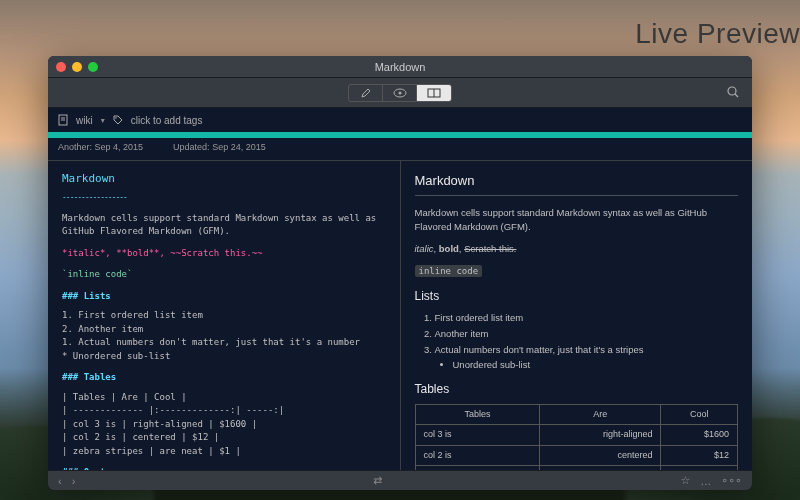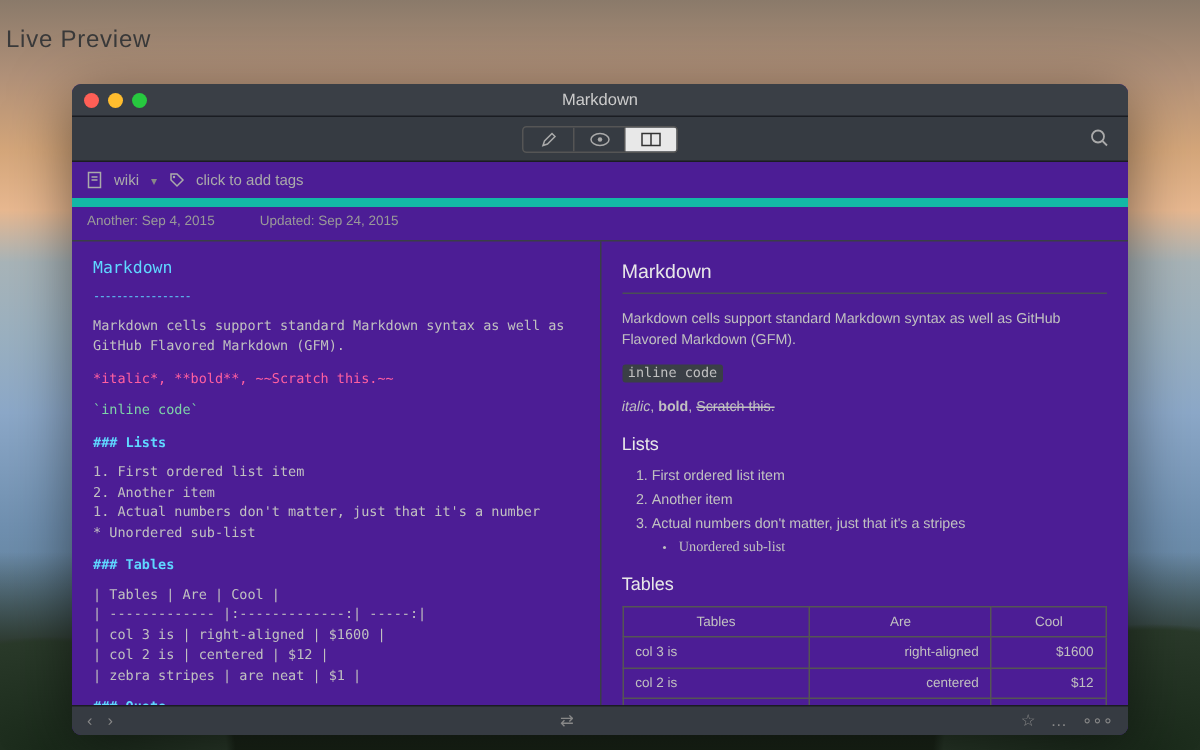--- a/index.html
+++ b/index.html
@@ -12,26 +12,26 @@
   position: relative; overflow: hidden;
 }
 .mountain {
   position: absolute; bottom: 0; left: -10px; right: -10px; height: 220px;
   background:
     radial-gradient(ellipse 300px 180px at 5% 100%, #1a2a1a 0%, #2a3a2a 40%, transparent 42%),
     radial-gradient(ellipse 350px 200px at 95% 100%, #1a2a1a 0%, #2a3a2a 40%, transparent 42%),
     linear-gradient(to top, #1a2518 0%, #2a3528 30%, transparent 60%);
 }
 .title {
-  position: absolute; top: 18px; left: 4px; right: 0; text-align: left;
-  font-size: 16px; font-weight: 300; color: #3a3a3a; letter-spacing: 0.5px;
+  position: absolute; top: 18px; left: 4px; right: 0; text-align: right;
+  font-size: 28px; font-weight: 300; color: #3a3a3a; letter-spacing: 0.5px;
 }
 .window {
   position: absolute; top: 56px; left: 48px; right: 48px; bottom: 10px;
-  background: #4c1d95; border-radius: 6px;
+  background: #0f172a; border-radius: 6px;
   box-shadow: 0 10px 40px rgba(0,0,0,0.5); overflow: hidden;
   font-size: 10px; color: #c0c0c0;
 }
 .titlebar {
   height: 22px; background: #3a3f46; border-bottom: 1px solid #1a1d22;
   position: relative; display: flex; align-items: center;
 }
 .traffic { display: flex; gap: 6px; margin-left: 8px; }
 .dot { width: 10px; height: 10px; border-radius: 50%; }
 .dot.r { background: #ff5f56; } .dot.y { background: #ffbd2e; } .dot.g { background: #27c93f; }
@@ -78,21 +78,21 @@
 .mtbl { color: #c0c0c0; font-family: Menlo, monospace; }
 .rh1 { font-size: 13px; color: #e8e8e8; margin-bottom: 4px; font-weight: 400; }
 .rhr { border: none; border-top: 1px solid #4a4f56; margin-bottom: 10px; }
 .rp { color: #c0c0c0; margin-bottom: 8px; font-size: 9.5px; }
 .rp .it { font-style: italic; } .rp .bd { font-weight: bold; }
 .rp .st { text-decoration: line-through; }
 .rcode { background: #3a3f46; padding: 1px 4px; border-radius: 2px; font-family: Menlo, monospace; font-size: 9px; }
 .rh2 { font-size: 12px; color: #e8e8e8; margin: 8px 0 6px; font-weight: 500; }
 .rol { padding-left: 20px; font-size: 9.5px; }
 .rol li { margin-bottom: 2px; }
-.rul { list-style: disc; padding-left: 18px; font-size: 9.5px; font-family: Liberation Serif, serif; }
+.rul { list-style: disc; padding-left: 18px; font-size: 9.5px; }
 .rtable { border-collapse: collapse; width: 100%; margin-top: 4px; font-size: 9px; }
 .rtable th, .rtable td { border: 1px solid #555; padding: 3px 8px; color: #c0c0c0; }
 .rtable th { font-weight: 500; text-align: center; }
 .rtable td:nth-child(2) { text-align: right; }
 .rtable td:nth-child(3) { text-align: right; }
 .footer {
   position: absolute; bottom: 0; left: 0; right: 0; height: 20px;
   background: #363b42; border-top: 1px solid #1a1d22;
   display: flex; align-items: center; justify-content: space-between; padding: 0 10px;
   font-size: 11px; color: #888;
@@ -190,24 +190,24 @@
       <div class="mtbl">| col 2 is      | centered      |   $12 |</div>
       <div class="mtbl" style="margin-bottom:8px;">| zebra stripes | are neat      |    $1 |</div>
       <div class="mh3">### Quote</div>
 
     </div>
 
     <div class="pane right">
       <div class="rh1">Markdown</div>
       <hr class="rhr">
       <div class="rp">Markdown cells support standard Markdown syntax as well as GitHub Flavored Markdown (GFM).</div>
-      <div class="rp"><span class="rcode">inline code</span></div>
       <div class="rp">
         <span class="it">italic</span>, <span class="bd">bold</span>, <span class="st">Scratch this.</span>
       </div>
+      <div class="rp"><span class="rcode">inline code</span></div>
       <div class="rh2">Lists</div>
       <ol class="rol">
         <li>First ordered list item</li>
         <li>Another item</li>
         <li>
           <span>Actual numbers don't matter, just that it's a stripes</span>
           <ul class="rul">
             <li>Unordered sub-list</li>
           </ul>
         </li>

